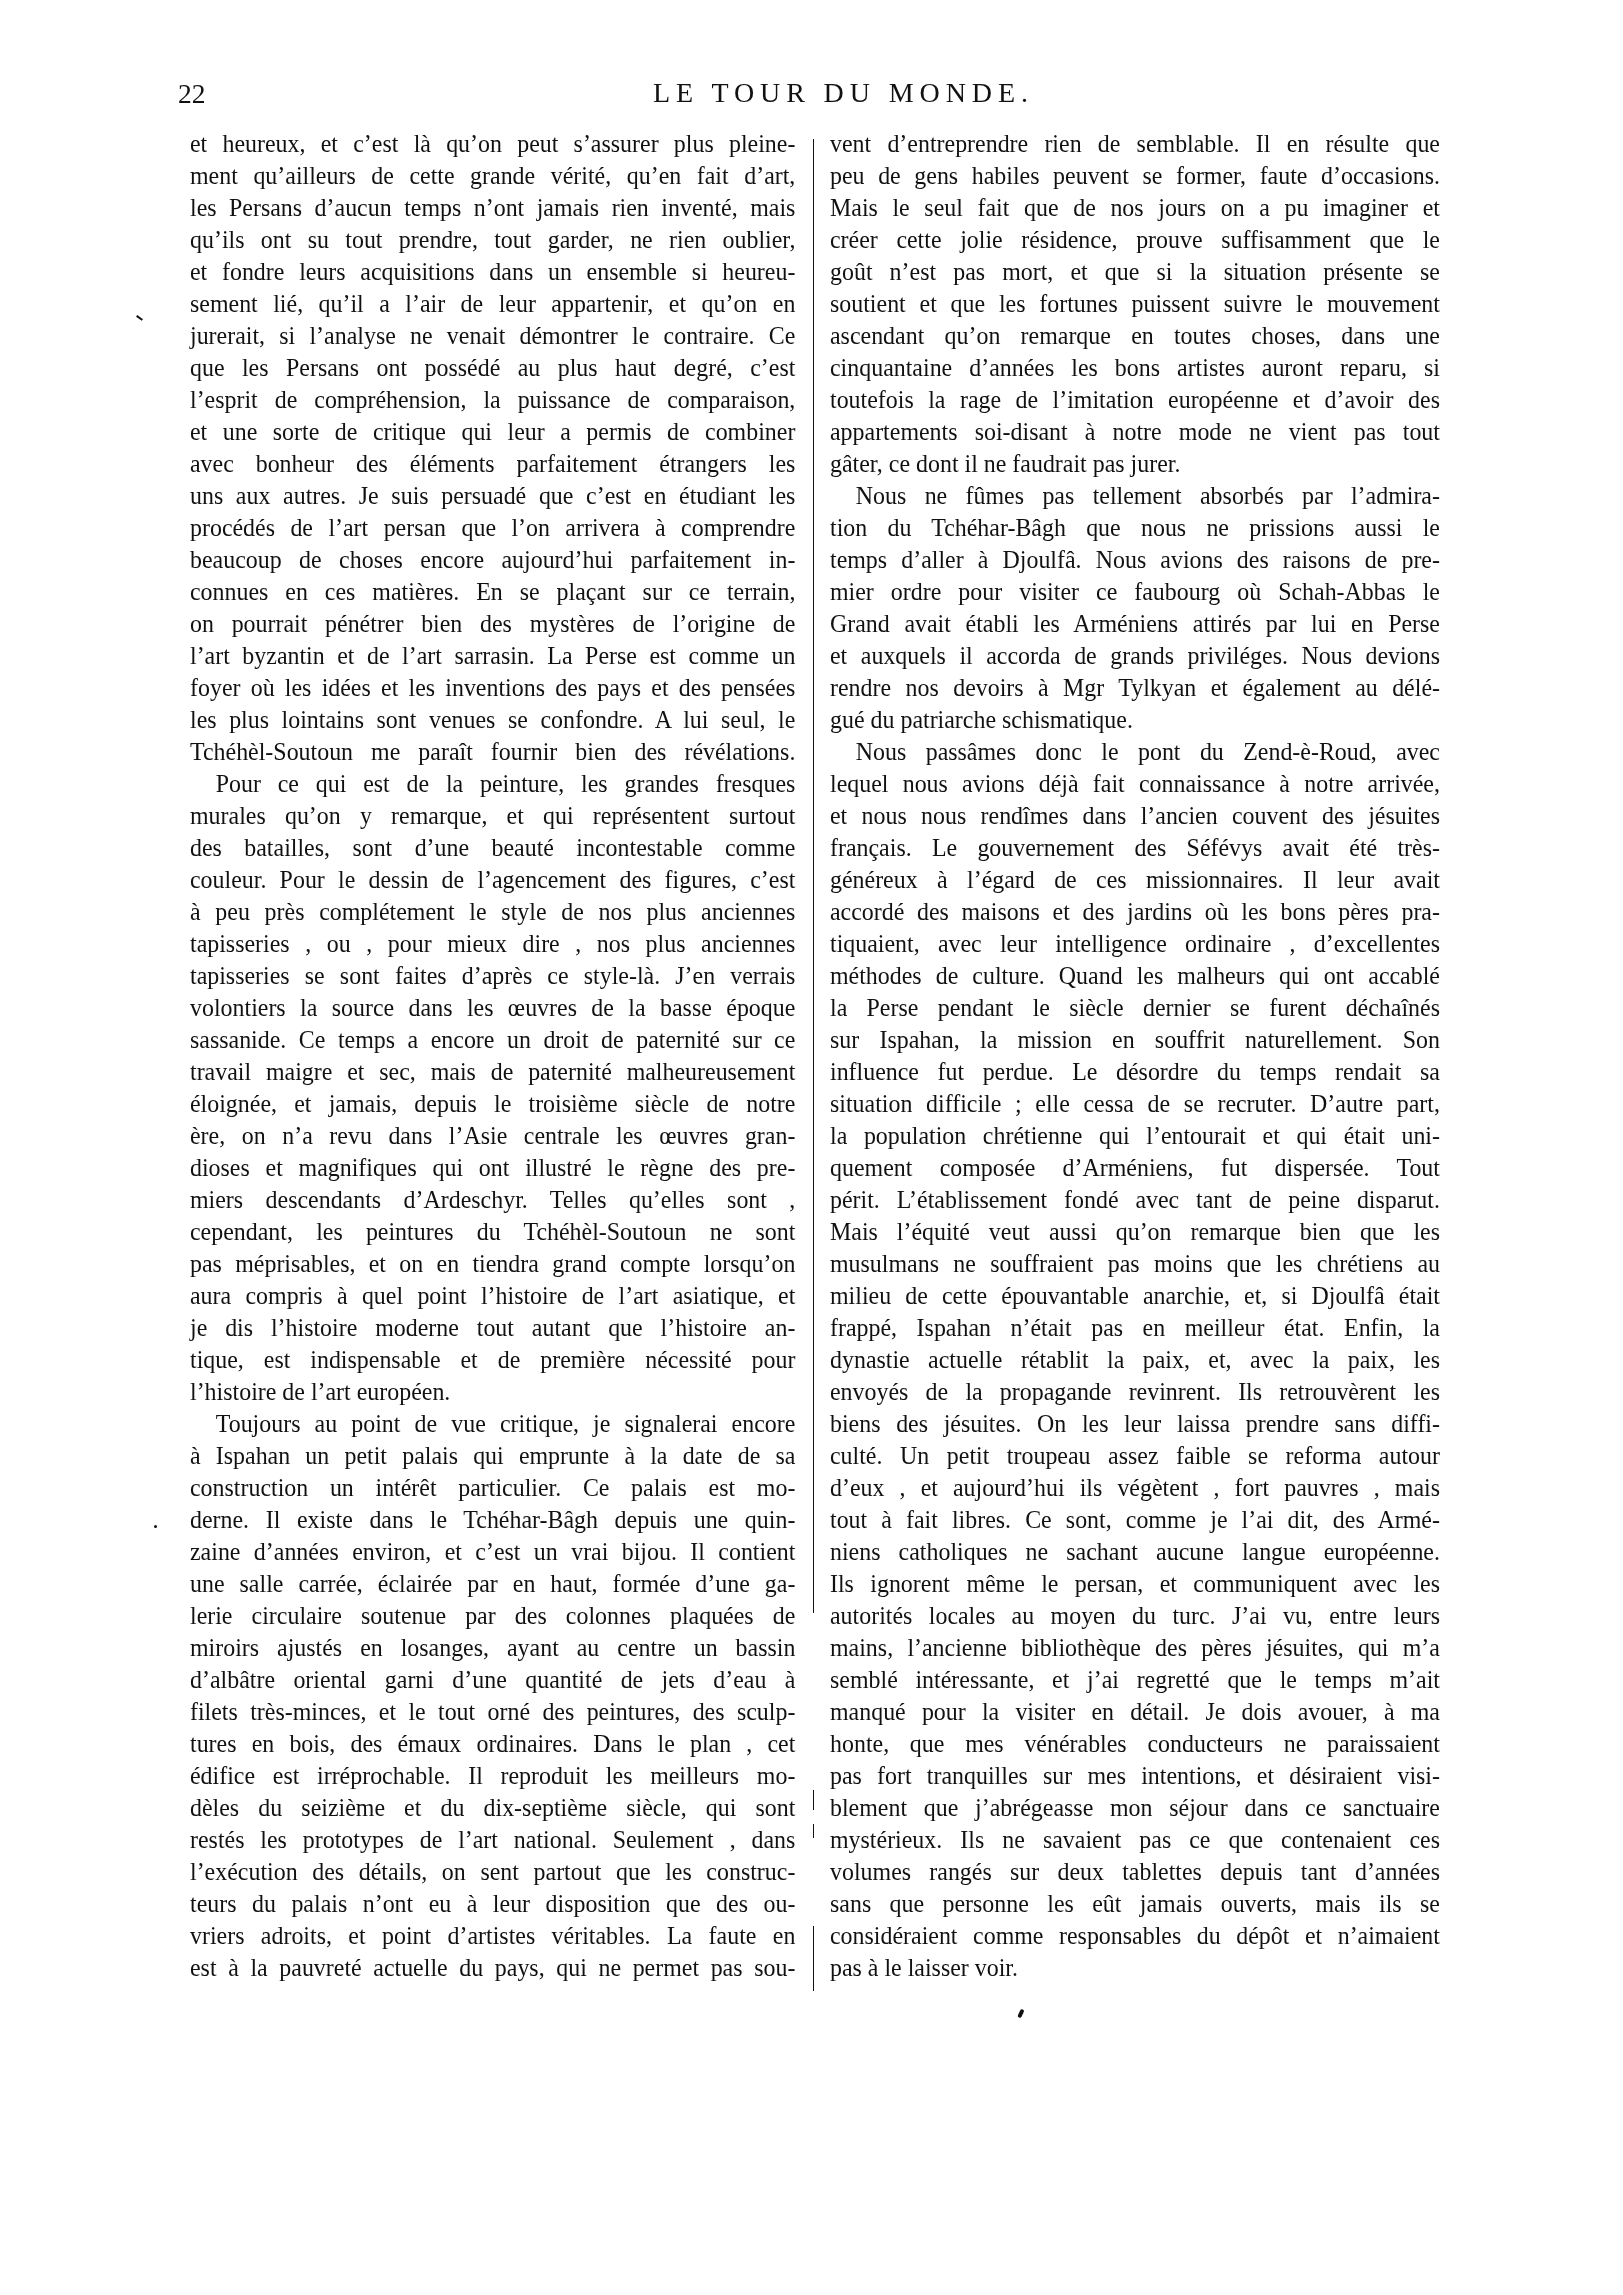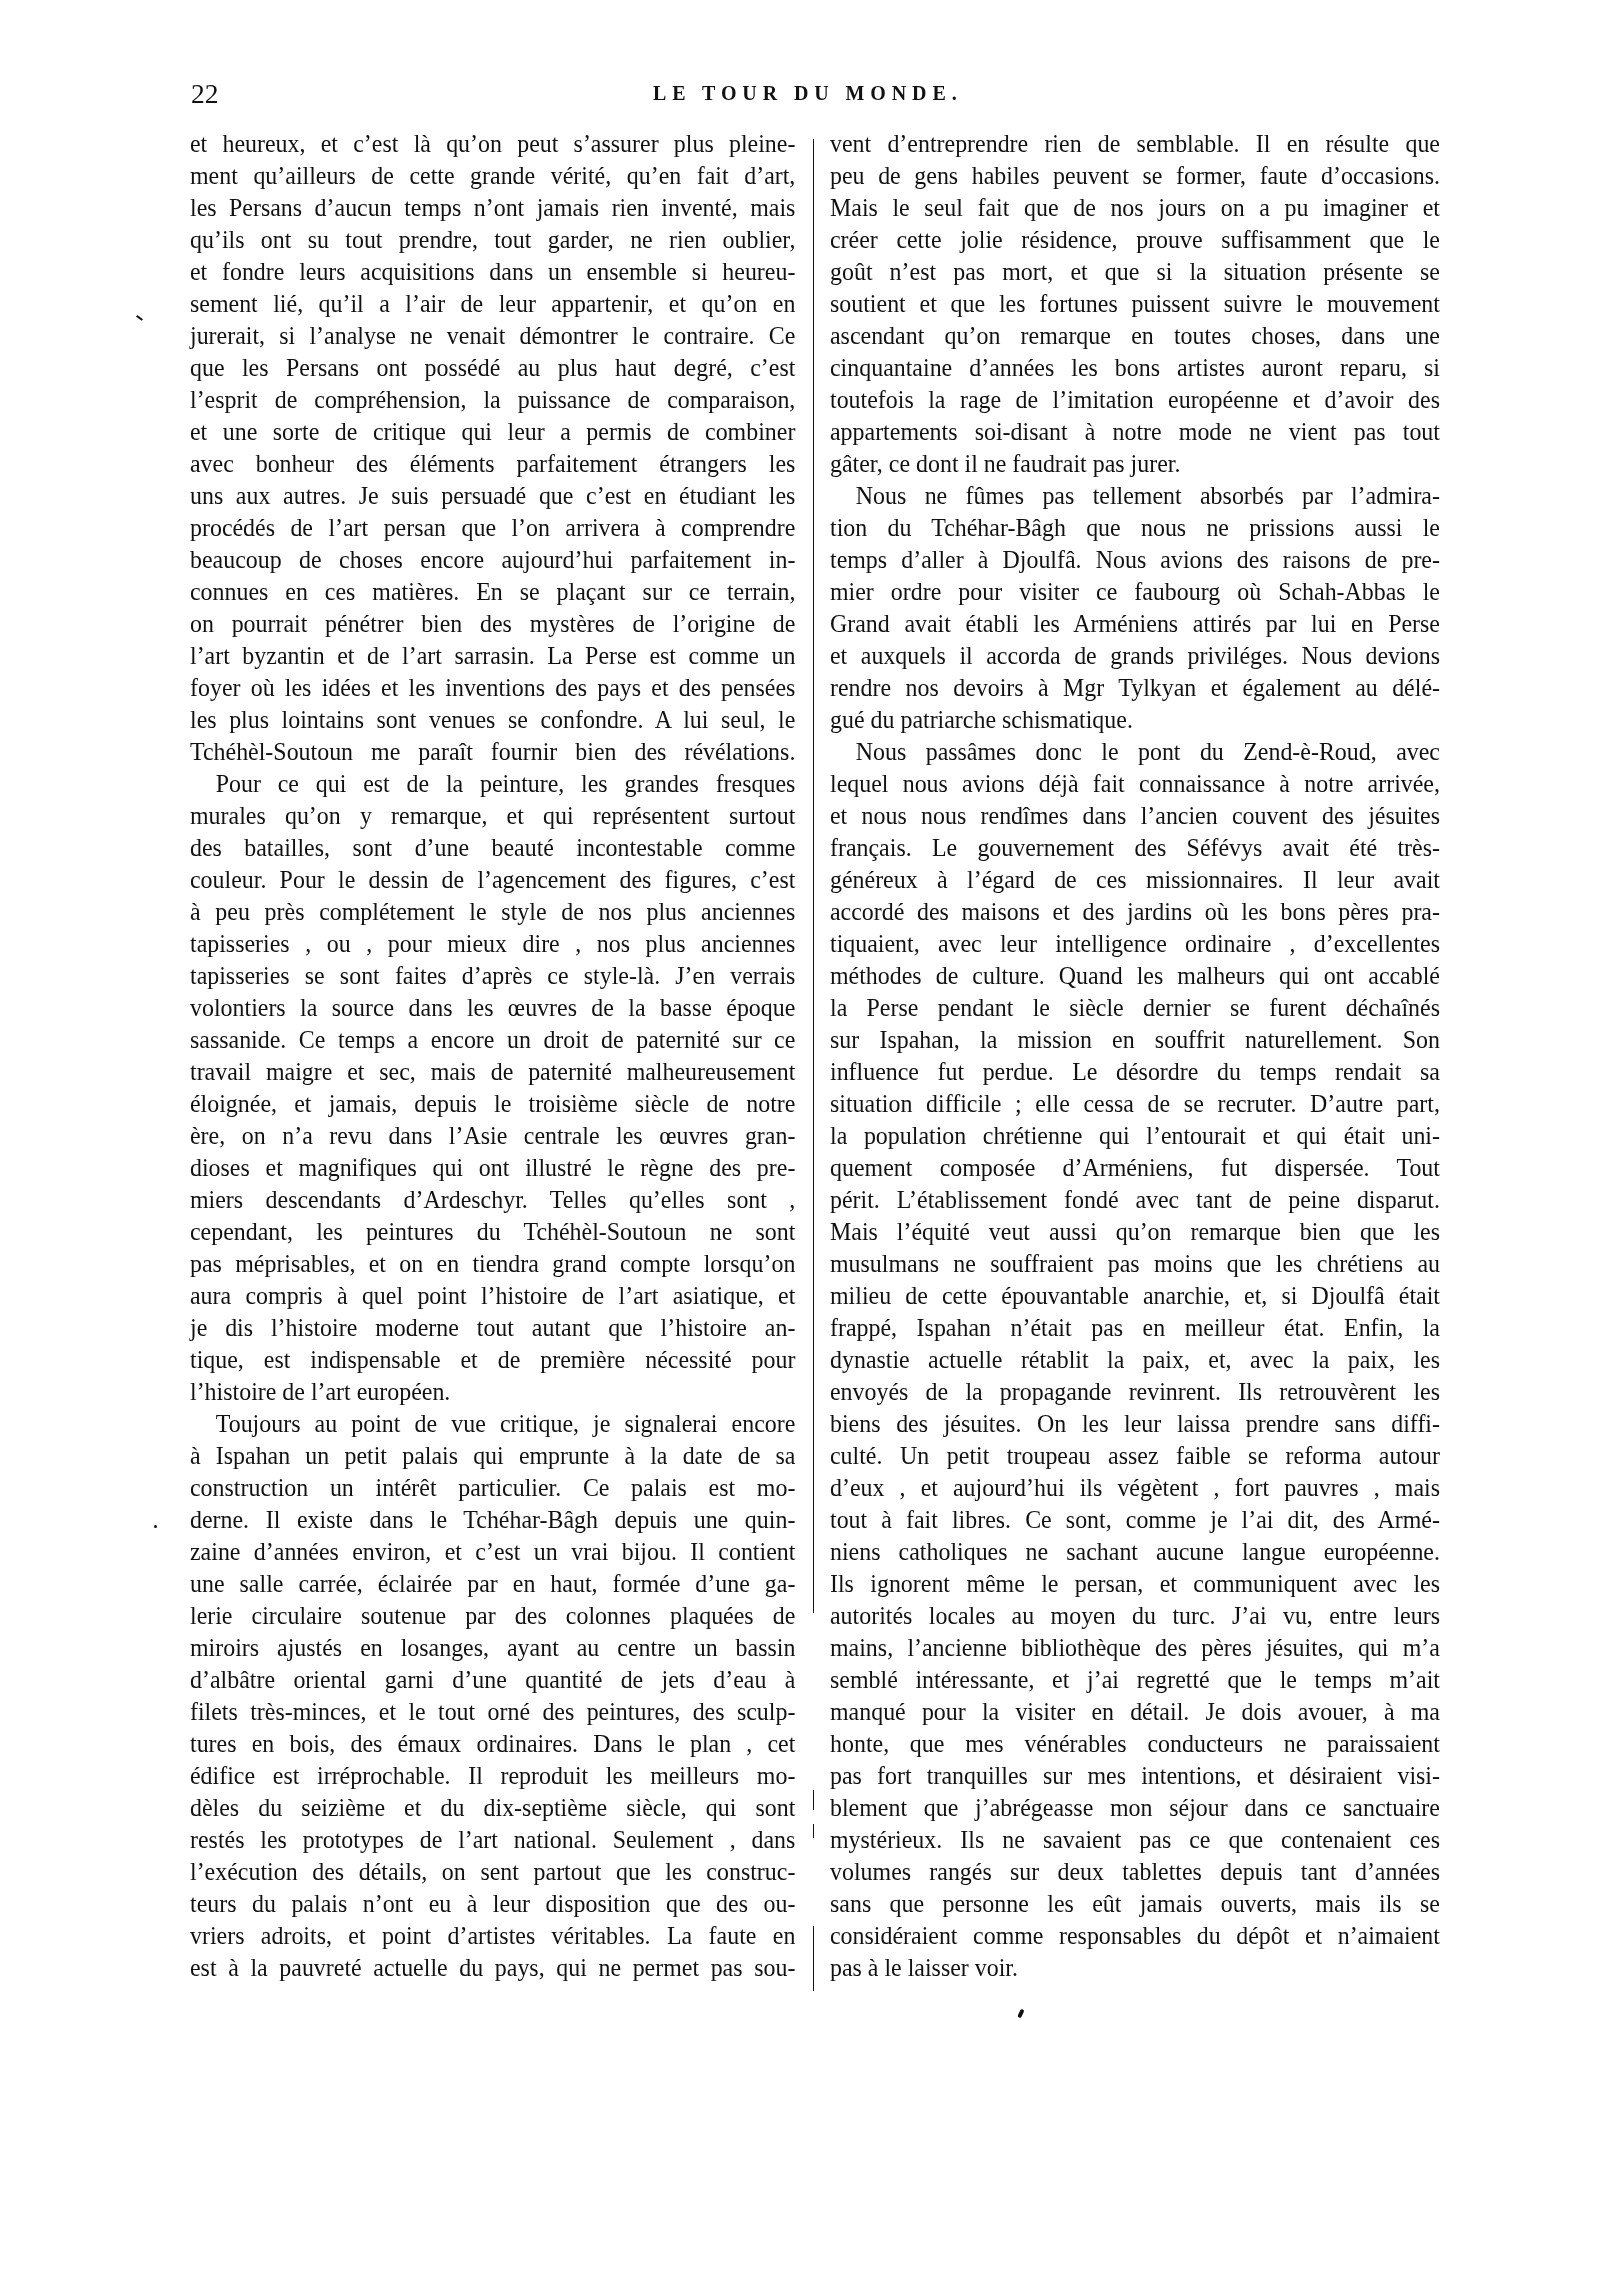--- a/index.html
+++ b/index.html
@@ -2,26 +2,26 @@
 <html style="font-size:10.5px"><head>
 <meta charset="utf-8">
 <style>
   html, body { margin: 0; padding: 0; }
   body {
     width: 1623px; height: 2295px; position: relative; overflow: hidden;
     background: #ffffff; color: #111111;
     font-family: "Liberation Serif", "DejaVu Serif", serif;
   }
   .page-number {
-    position: absolute; left: 191px; top: 77px;
+    position: absolute; left: 178px; top: 77px;
     font-size: 27.5px; line-height: 33px; white-space: nowrap;
   }
   .running-title {
     position: absolute; left: 653px; top: 80px; width: 340px;
-    font-size: 20px; line-height: 26px; letter-spacing: 5.9px; white-space: nowrap; font-weight: bold;
+    font-size: 28px; line-height: 26px; letter-spacing: 5.9px; white-space: nowrap;
   }
   .column {
     position: absolute; top: 128px;
     transform-origin: 0 0; transform: scaleX(0.92);
     font-size: 26px; line-height: 32px;
   }
   #col-left  { left: 190px;  width: 658px; }
   #col-right { left: 830px; width: 663px; }
   .line {
     height: 32px; overflow: visible;

